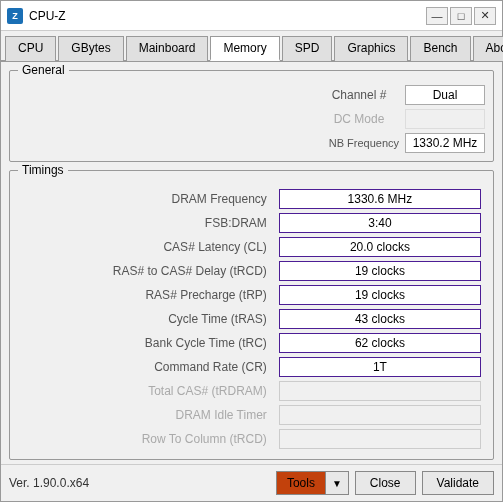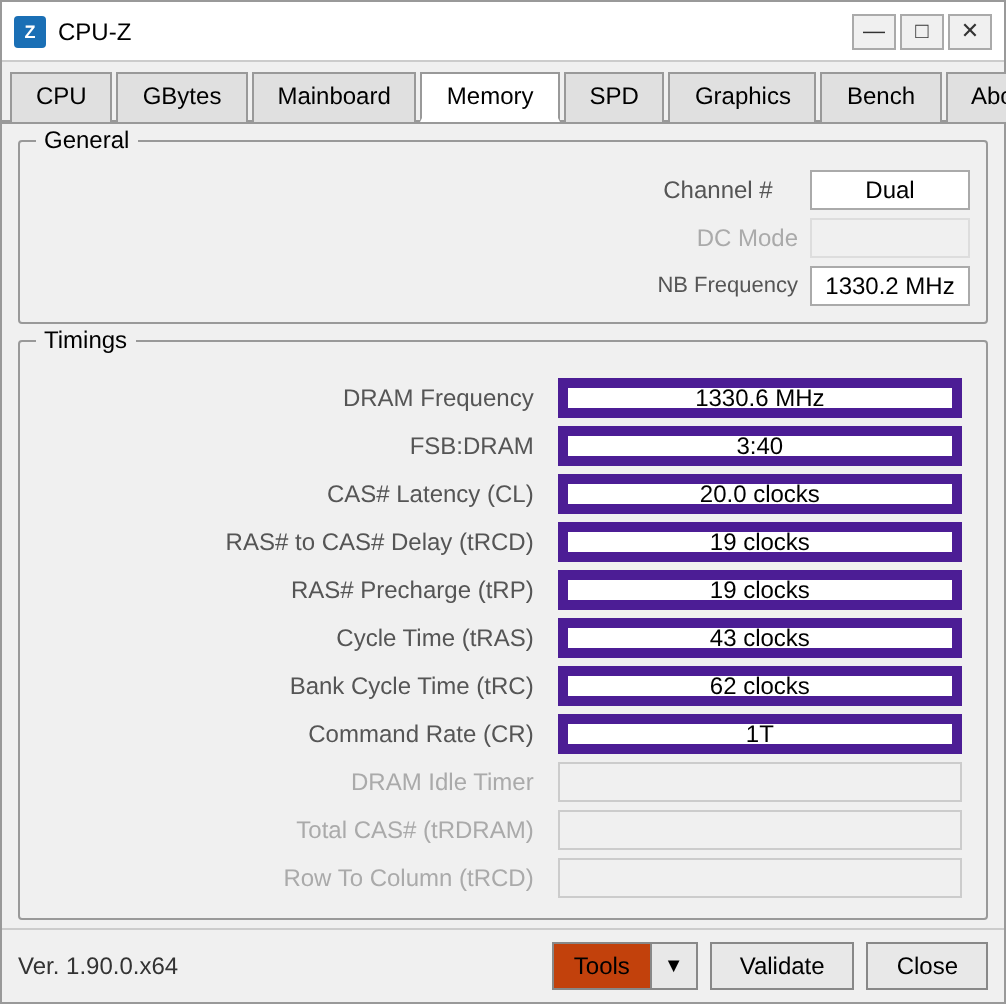--- a/index.html
+++ b/index.html
@@ -155,21 +155,21 @@
       font-size: 12px;
     }
     .timings-table tr td:first-child {
       text-align: right;
       color: #555;
       padding-right: 8px;
       width: 55%;
     }
     .timings-value-box {
       background: #fff;
-      border: 5px solid #4c1d95;
+      border: 1px solid #4c1d95;
       padding: 1px 6px;
       min-width: 100px;
       text-align: center;
       font-size: 12px;
       height: 20px;
       display: flex;
       align-items: center;
       justify-content: center;
     }
     .timings-value-disabled {
@@ -291,21 +291,21 @@
       <div class="general-section">
 
 
         <div class="right-col">
           <div class="right-col-inner">
             <div class="right-row">
               <span class="field-label-right" style="min-width:80px;text-align:center;color:#555;">Channel #</span>
               <div class="field-value-box" style="min-width:80px;">Dual</div>
             </div>
             <div class="right-row">
-              <span class="field-label-right dc-mode-label" style="min-width:80px;text-align:right;color:#aaa;">DC Mode</span>
+              <span class="field-label-right dc-mode-label" style="min-width:80px;text-align:center;color:#aaa;">DC Mode</span>
               <div class="field-value-box" style="min-width:80px;background:#f0f0f0;border-color:#ddd;"></div>
             </div>
             <div class="right-row">
               <span class="field-label-right nb-freq-label" style="min-width:80px;text-align:right;color:#555;font-size:11px;">NB Frequency</span>
               <div class="field-value-box" style="min-width:80px;">1330.2 MHz</div>
             </div>
           </div>
         </div>
       </div>
     </div>
@@ -356,27 +356,27 @@
                 <div class="timings-value-box">62 clocks</div>
               </td>
             </tr>
             <tr>
               <td style="text-align: right; padding-right: 8px; color: rgb(85, 85, 85);">Command Rate (CR)</td>
               <td>
                 <div class="timings-value-box">1T</div>
               </td>
             </tr>
             <tr>
+              <td style="text-align: right; padding-right: 8px; color: rgb(170, 170, 170);">Total CAS# (tRDRAM)</td>
+              <td>
+                <div class="timings-value-disabled"></div>
+              </td>
+            </tr>
+            <tr>
               <td style="text-align: right; padding-right: 8px; color: rgb(170, 170, 170);">DRAM Idle Timer</td>
-              <td>
-                <div class="timings-value-disabled"></div>
-              </td>
-            </tr>
-            <tr>
-              <td style="text-align: right; padding-right: 8px; color: rgb(170, 170, 170);">Total CAS# (tRDRAM)</td>
               <td>
                 <div class="timings-value-disabled"></div>
               </td>
             </tr>
             <tr>
               <td style="text-align: right; padding-right: 8px; color: rgb(170, 170, 170);">Row To Column (tRCD)</td>
               <td>
                 <div class="timings-value-disabled"></div>
               </td>
             </tr>
@@ -385,16 +385,16 @@
     </div>
 
   </div>
 
   <div class="footer">
     <span class="footer-version">Ver. 1.90.0.x64</span>
     <div class="tools-group">
       <button class="tools-btn">Tools</button>
       <button class="tools-arrow">▼</button>
     </div>
+    <button class="footer-btn">Close</button>
     <button class="footer-btn">Validate</button>
-    <button class="footer-btn">Close</button>
   </div>
 </div>
 
 </body></html>

